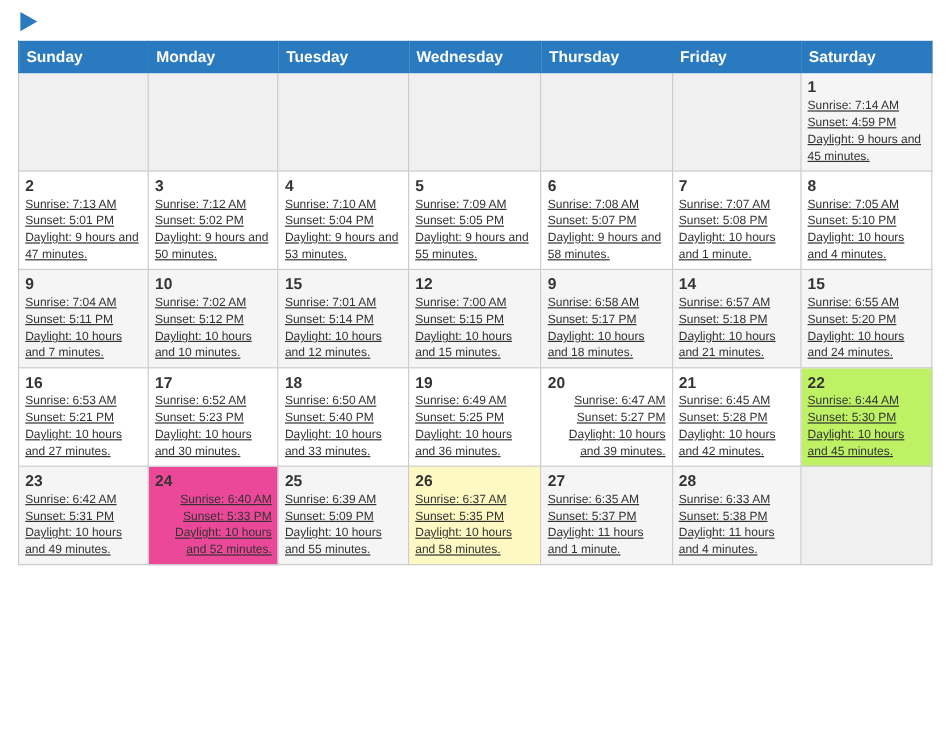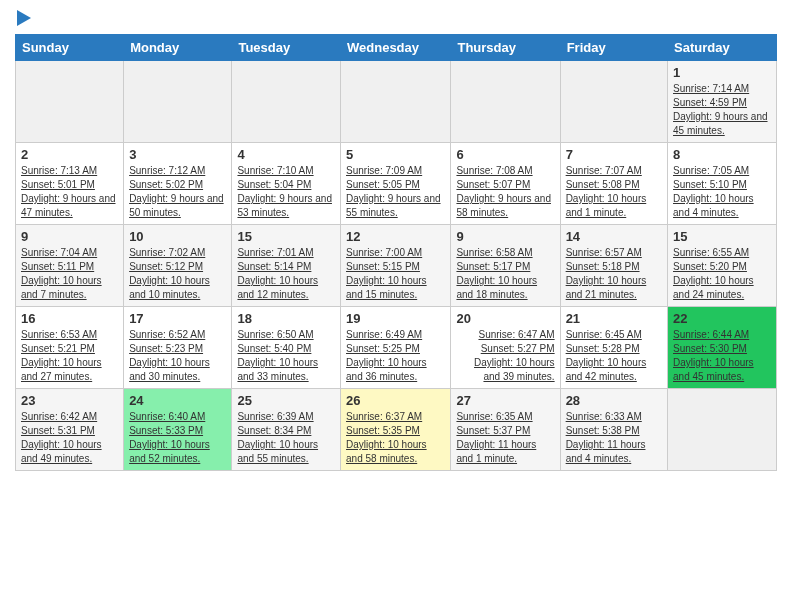--- a/index.html
+++ b/index.html
@@ -191,44 +191,44 @@
             <div class="day-info" style="white-space: pre-line; text-align: right;">Sunrise: 6:47 AM
 Sunset: 5:27 PM
 Daylight: 10 hours and 39 minutes.</div>
           </td>
           <td style="background: rgb(255, 255, 255);">
             <span class="day-num">21</span>
             <div class="day-info" style="white-space: pre-line;">Sunrise: 6:45 AM
 Sunset: 5:28 PM
 Daylight: 10 hours and 42 minutes.</div>
           </td>
-          <td style="background: #22c55e;">
+          <td style="background: #bef264;">
             <span class="day-num">22</span>
             <div class="day-info" style="white-space: pre-line;">Sunrise: 6:44 AM
 Sunset: 5:30 PM
 Daylight: 10 hours and 45 minutes.</div>
           </td>
         </tr>
         <tr>
           <td style="background: rgb(245, 245, 245);">
             <span class="day-num">23</span>
             <div class="day-info" style="white-space: pre-line;">Sunrise: 6:42 AM
 Sunset: 5:31 PM
 Daylight: 10 hours and 49 minutes.</div>
           </td>
-          <td style="background: #86efac;">
+          <td style="background: #ec4899;">
             <span class="day-num">24</span>
-            <div class="day-info" style="white-space: pre-line;">Sunrise: 6:40 AM
+            <div class="day-info" style="white-space: pre-line; text-align: right;">Sunrise: 6:40 AM
 Sunset: 5:33 PM
 Daylight: 10 hours and 52 minutes.</div>
           </td>
           <td style="background: rgb(245, 245, 245);">
             <span class="day-num">25</span>
             <div class="day-info" style="white-space: pre-line;">Sunrise: 6:39 AM
-Sunset: 8:34 PM
+Sunset: 5:09 PM
 Daylight: 10 hours and 55 minutes.</div>
           </td>
           <td style="background: #fef9c3;">
             <span class="day-num">26</span>
             <div class="day-info" style="white-space: pre-line;">Sunrise: 6:37 AM
 Sunset: 5:35 PM
 Daylight: 10 hours and 58 minutes.</div>
           </td>
           <td style="background: rgb(245, 245, 245);">
             <span class="day-num">27</span>

